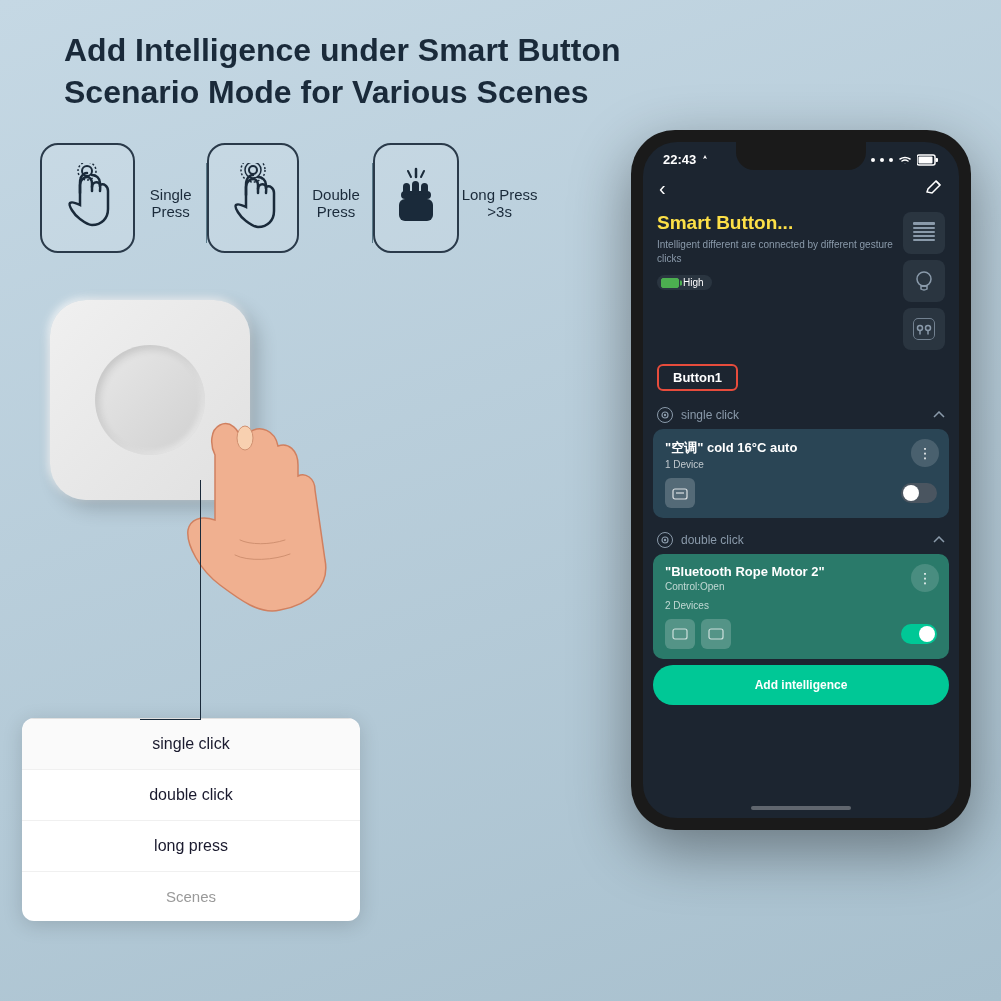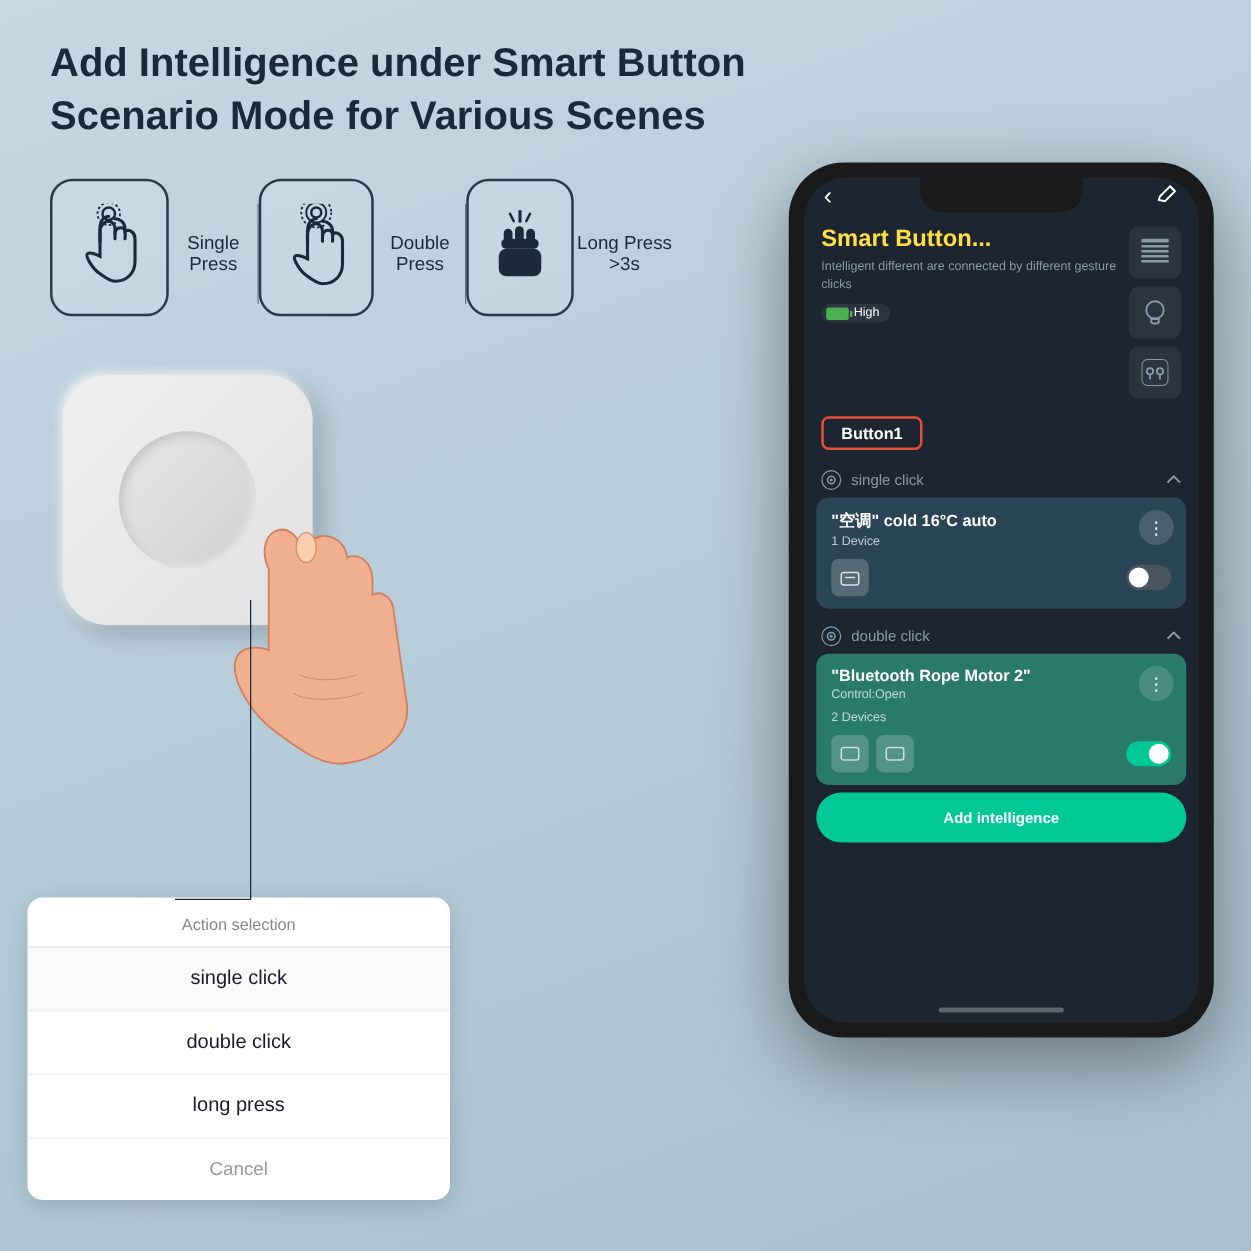--- a/index.html
+++ b/index.html
@@ -22,20 +22,21 @@
     }
 
     
     .title {
       font-size: 32px;
       font-weight: 600;
       color: #1a2a3a;
       line-height: 1.3;
       margin-bottom: 30px;
       max-width: 560px;
+      margin-left: 24px;
     }
 
     
     .icons-row {
       display: flex;
       align-items: flex-start;
       gap: 0;
       margin-bottom: 20px;
       max-width: 500px;
     }
@@ -602,33 +603,57 @@
 
         <path d="M80 140 C90 145 110 145 125 140" stroke="#d09070" stroke-width="1" stroke-linecap="round"></path>
         <path d="M75 155 C88 162 115 160 130 154" stroke="#d09070" stroke-width="1" stroke-linecap="round"></path>
       </svg>
     </div>
   </div>
 
   <div class="connector-line"></div>
 
   <div class="action-popup">
-    <div class="popup-title">Action selection</div>
     <div class="popup-divider"></div>
     <div class="popup-item selected">single click</div>
     <div class="popup-item">double click</div>
     <div class="popup-item">long press</div>
-    <div class="popup-item cancel">Cancel</div>
+    <div class="popup-item cancel">Scenes</div>
   </div>
 
   <div class="phone-container">
     <div class="phone-frame">
       <div class="phone-screen">
         <div class="phone-notch"></div>
 
+        <div class="status-bar">
+          <div class="status-time">
+            <span>22:43</span>
+            <svg width="10" height="10" viewBox="0 0 10 10">
+              <path d="M5 0 L7 4 L5 3 L3 4 Z" fill="white"></path>
+            </svg>
+          </div>
+          <div class="status-icons">
+            <div class="status-dot"></div>
+            <div class="status-dot"></div>
+            <div class="status-dot"></div>
+
+            <svg width="14" height="10" viewBox="0 0 14 10">
+              <path d="M7 8 L7.5 8.5 L6.5 8.5 Z" fill="white"></path>
+              <path d="M4 6 Q7 4 10 6" stroke="white" stroke-width="1.5" fill="none" stroke-linecap="round"></path>
+              <path d="M2 4 Q7 1 12 4" stroke="white" stroke-width="1.5" fill="none" stroke-linecap="round"></path>
+            </svg>
+
+            <svg width="22" height="12" viewBox="0 0 22 12">
+              <rect x="0" y="1" width="18" height="10" rx="2" stroke="white" stroke-width="1.5" fill="none"></rect>
+              <rect x="1.5" y="2.5" width="14" height="7" rx="1" fill="white"></rect>
+              <rect x="18.5" y="4" width="2.5" height="4" rx="1" fill="white"></rect>
+            </svg>
+          </div>
+        </div>
 
         <div class="nav-bar">
           <span class="nav-back">‹</span>
           <span class="nav-edit">
             <svg width="18" height="18" viewBox="0 0 18 18" fill="none">
               <path d="M2 14 L3 11 L11 3 L15 7 L7 15 L2 14 Z" stroke="white" stroke-width="1.5" fill="none"></path>
               <path d="M11 3 L15 7" stroke="white" stroke-width="1.5"></path>
             </svg>
           </span>
         </div>

